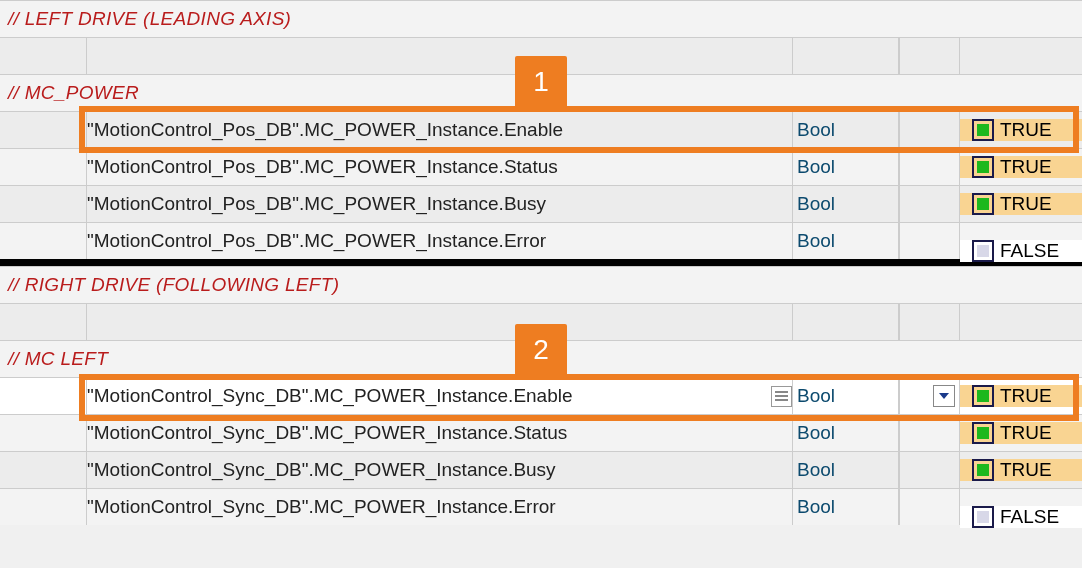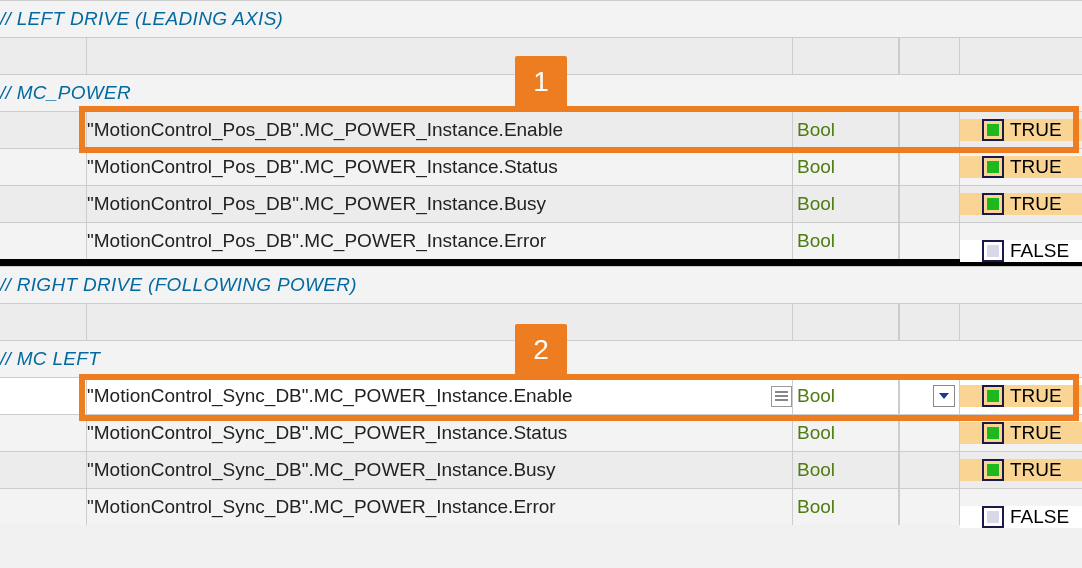--- a/index.html
+++ b/index.html
@@ -14,46 +14,47 @@
   }
   .row {
     display: flex;
     height: 37px;
     align-items: center;
     border-top: 1px solid #ccc;
     background: #f3f3f3;
   }
   .row-alt { background: #ececec; }
   .comment-row {
-    color: #0369a1;
+    color: #b91c1c;
     font-weight: 500;
+    padding-left: 8px;
     font-style: italic;
     letter-spacing: 0.3px;
   }
   .blank-left { width: 86px; }
   .var-name {
     flex: 1;
     padding-left: 0px;
     color: #222;
     white-space: nowrap;
     display: flex;
     align-items: center;
     gap: 4px;
   }
   .type-col {
     width: 105px;
     padding-left: 4px;
-    color: #4d7c0f;
+    color: #0c4a6e;
   }
   .val-col {
     width: 122px;
     display: flex;
     align-items: center;
     gap: 6px;
-    padding-left: 22px;
+    padding-left: 12px;
   }
   .val-col.true-bg { background: #f9d492; }
   .val-col.false-bg { background: #fff; margin-top: 20px; }
   .bool-sq {
     width: 22px; height: 22px;
     border: 2px solid #1a1a4a;
     display: flex; align-items: center; justify-content: center;
   }
   .bool-sq.true::after {
     content: ""; width: 12px; height: 12px; background: #1db81d;
@@ -170,21 +171,21 @@
     <div class="cell-divider"></div>
   <div class="val-col false-bg">
     <span class="bool-sq false"></span>
     <span>FALSE</span>
   </div>
 </div>
 
 <div class="sep-black"></div>
 
 <div class="row comment-row">
-  <span>// RIGHT DRIVE (FOLLOWING POWER)</span>
+  <span>// RIGHT DRIVE (FOLLOWING LEFT)</span>
 </div>
 <div class="row row-alt">
   <div class="blank-left"></div>
   <div class="cell-divider"></div>
     <div style="flex:1"></div>
   <div class="cell-divider"></div>
     <div class="type-col"></div>
   <div class="cell-divider"></div>
     <div class="stub-col"></div>
   <div class="cell-divider"></div>

